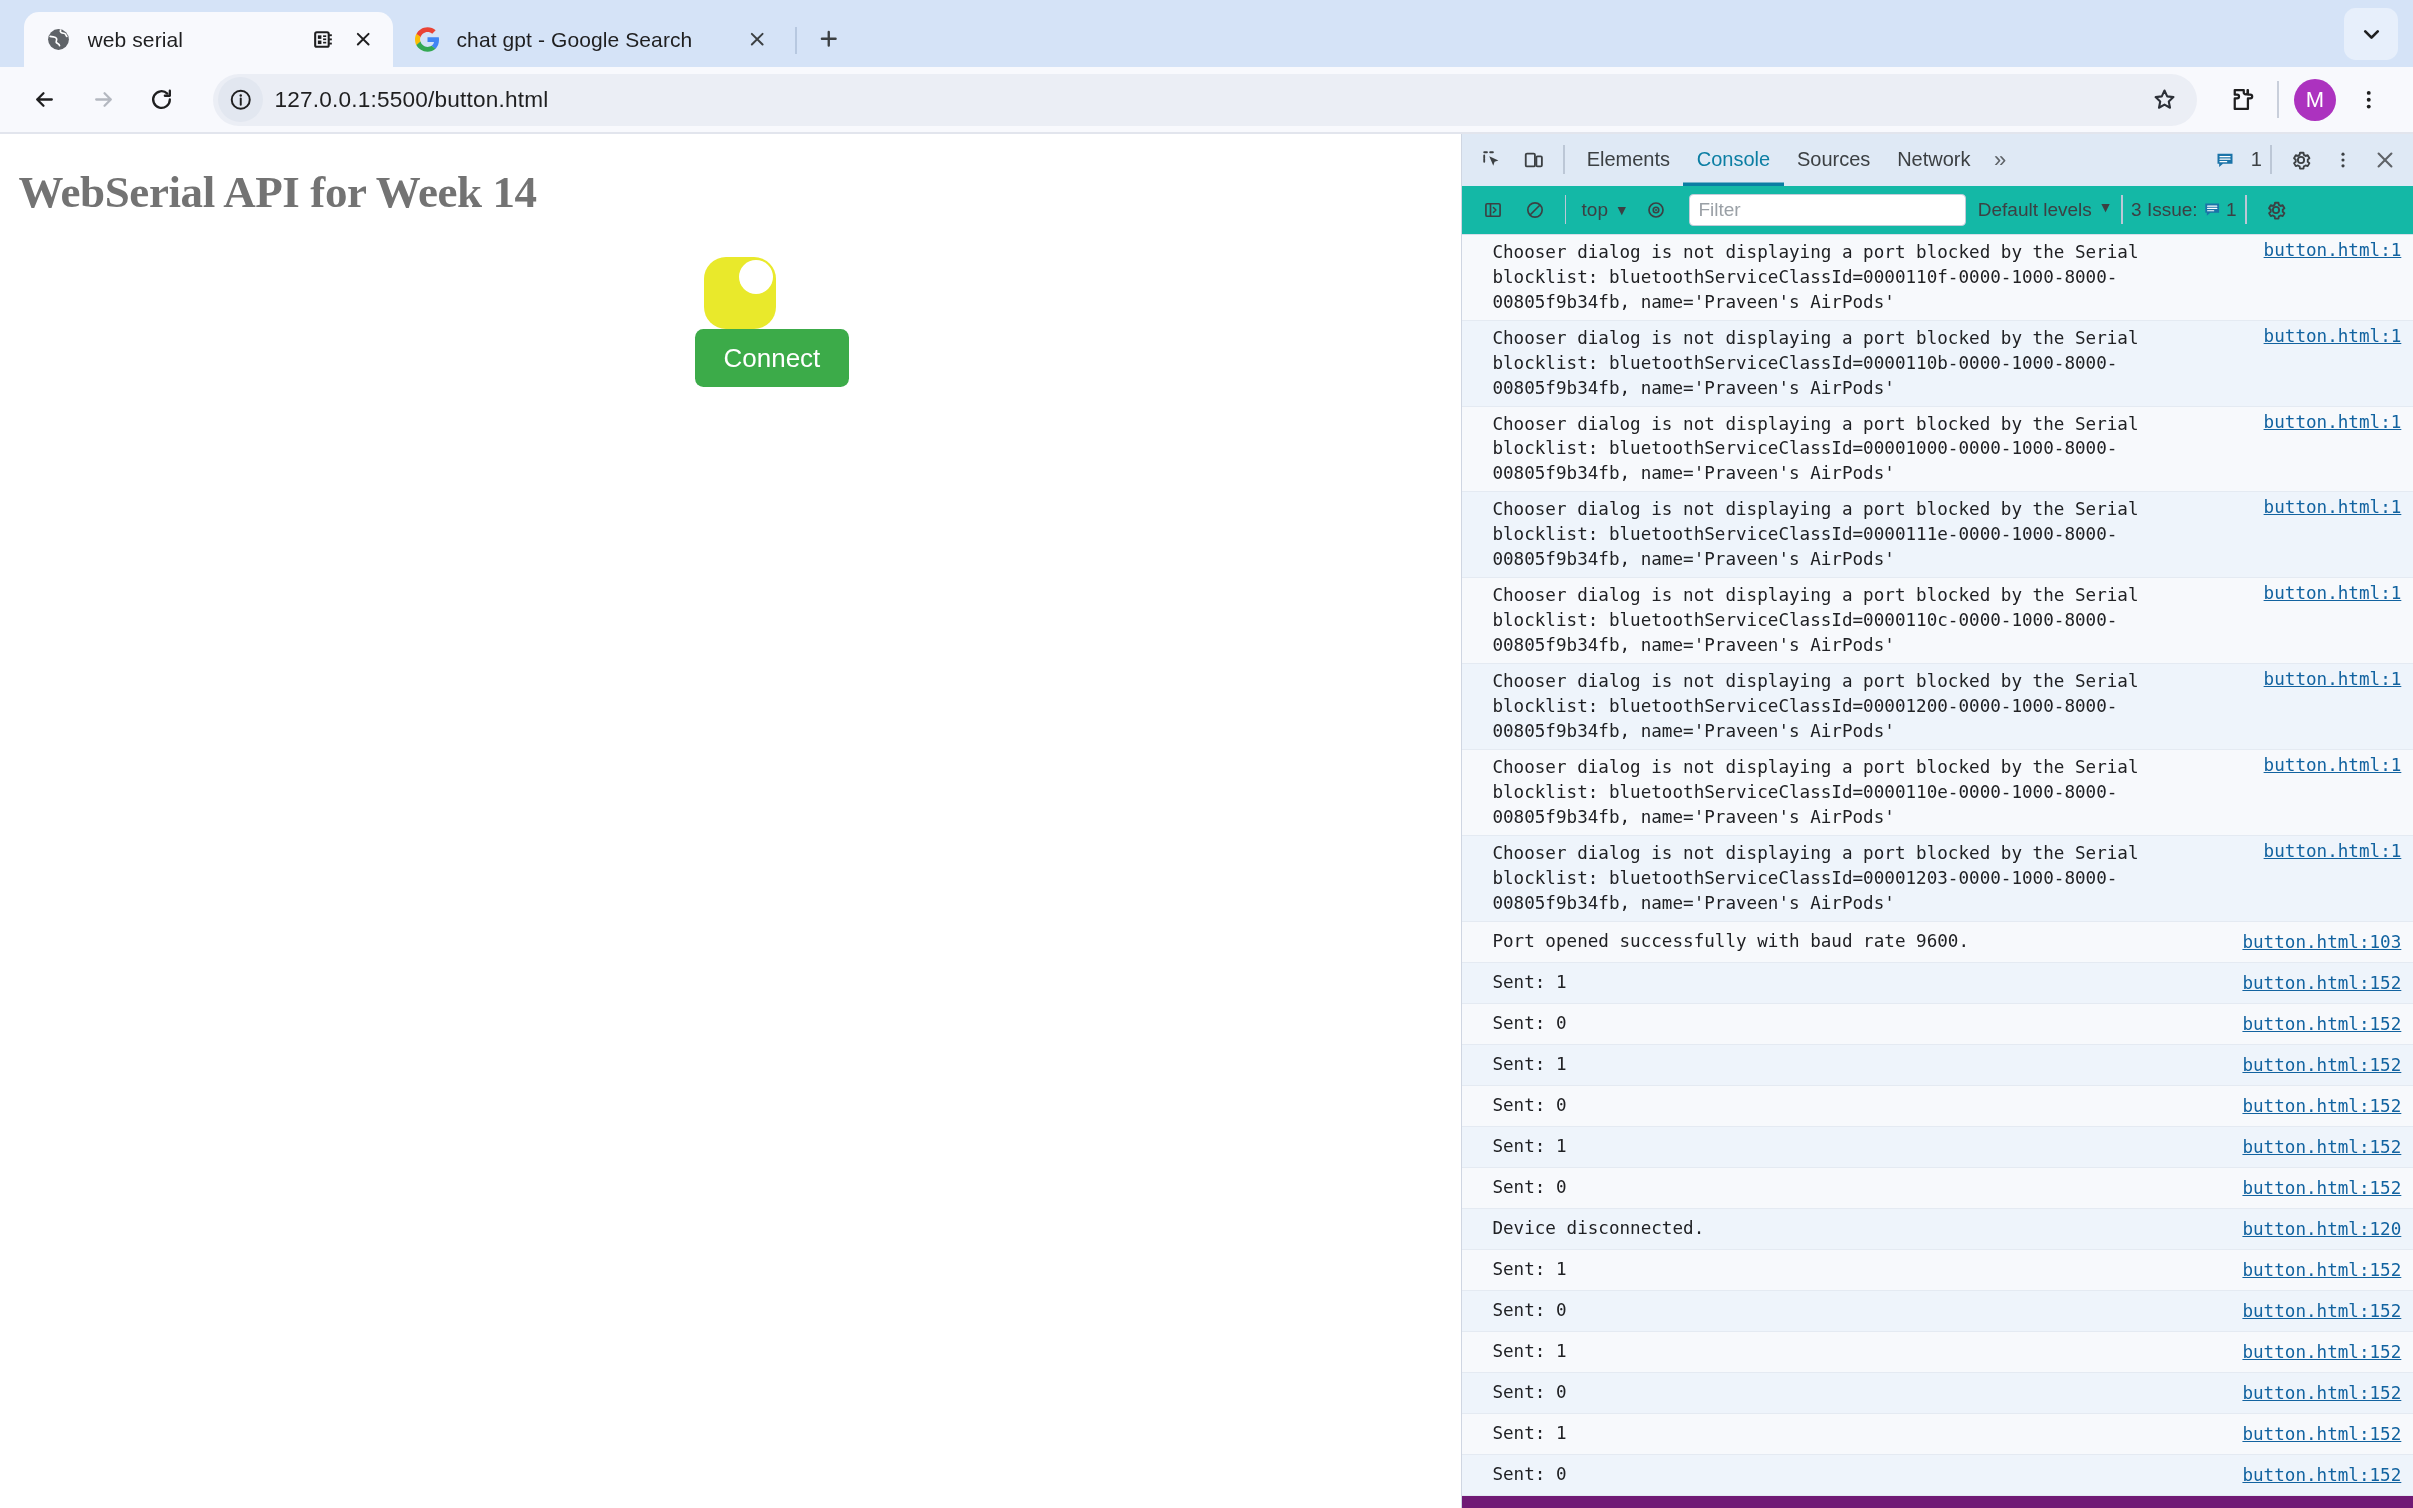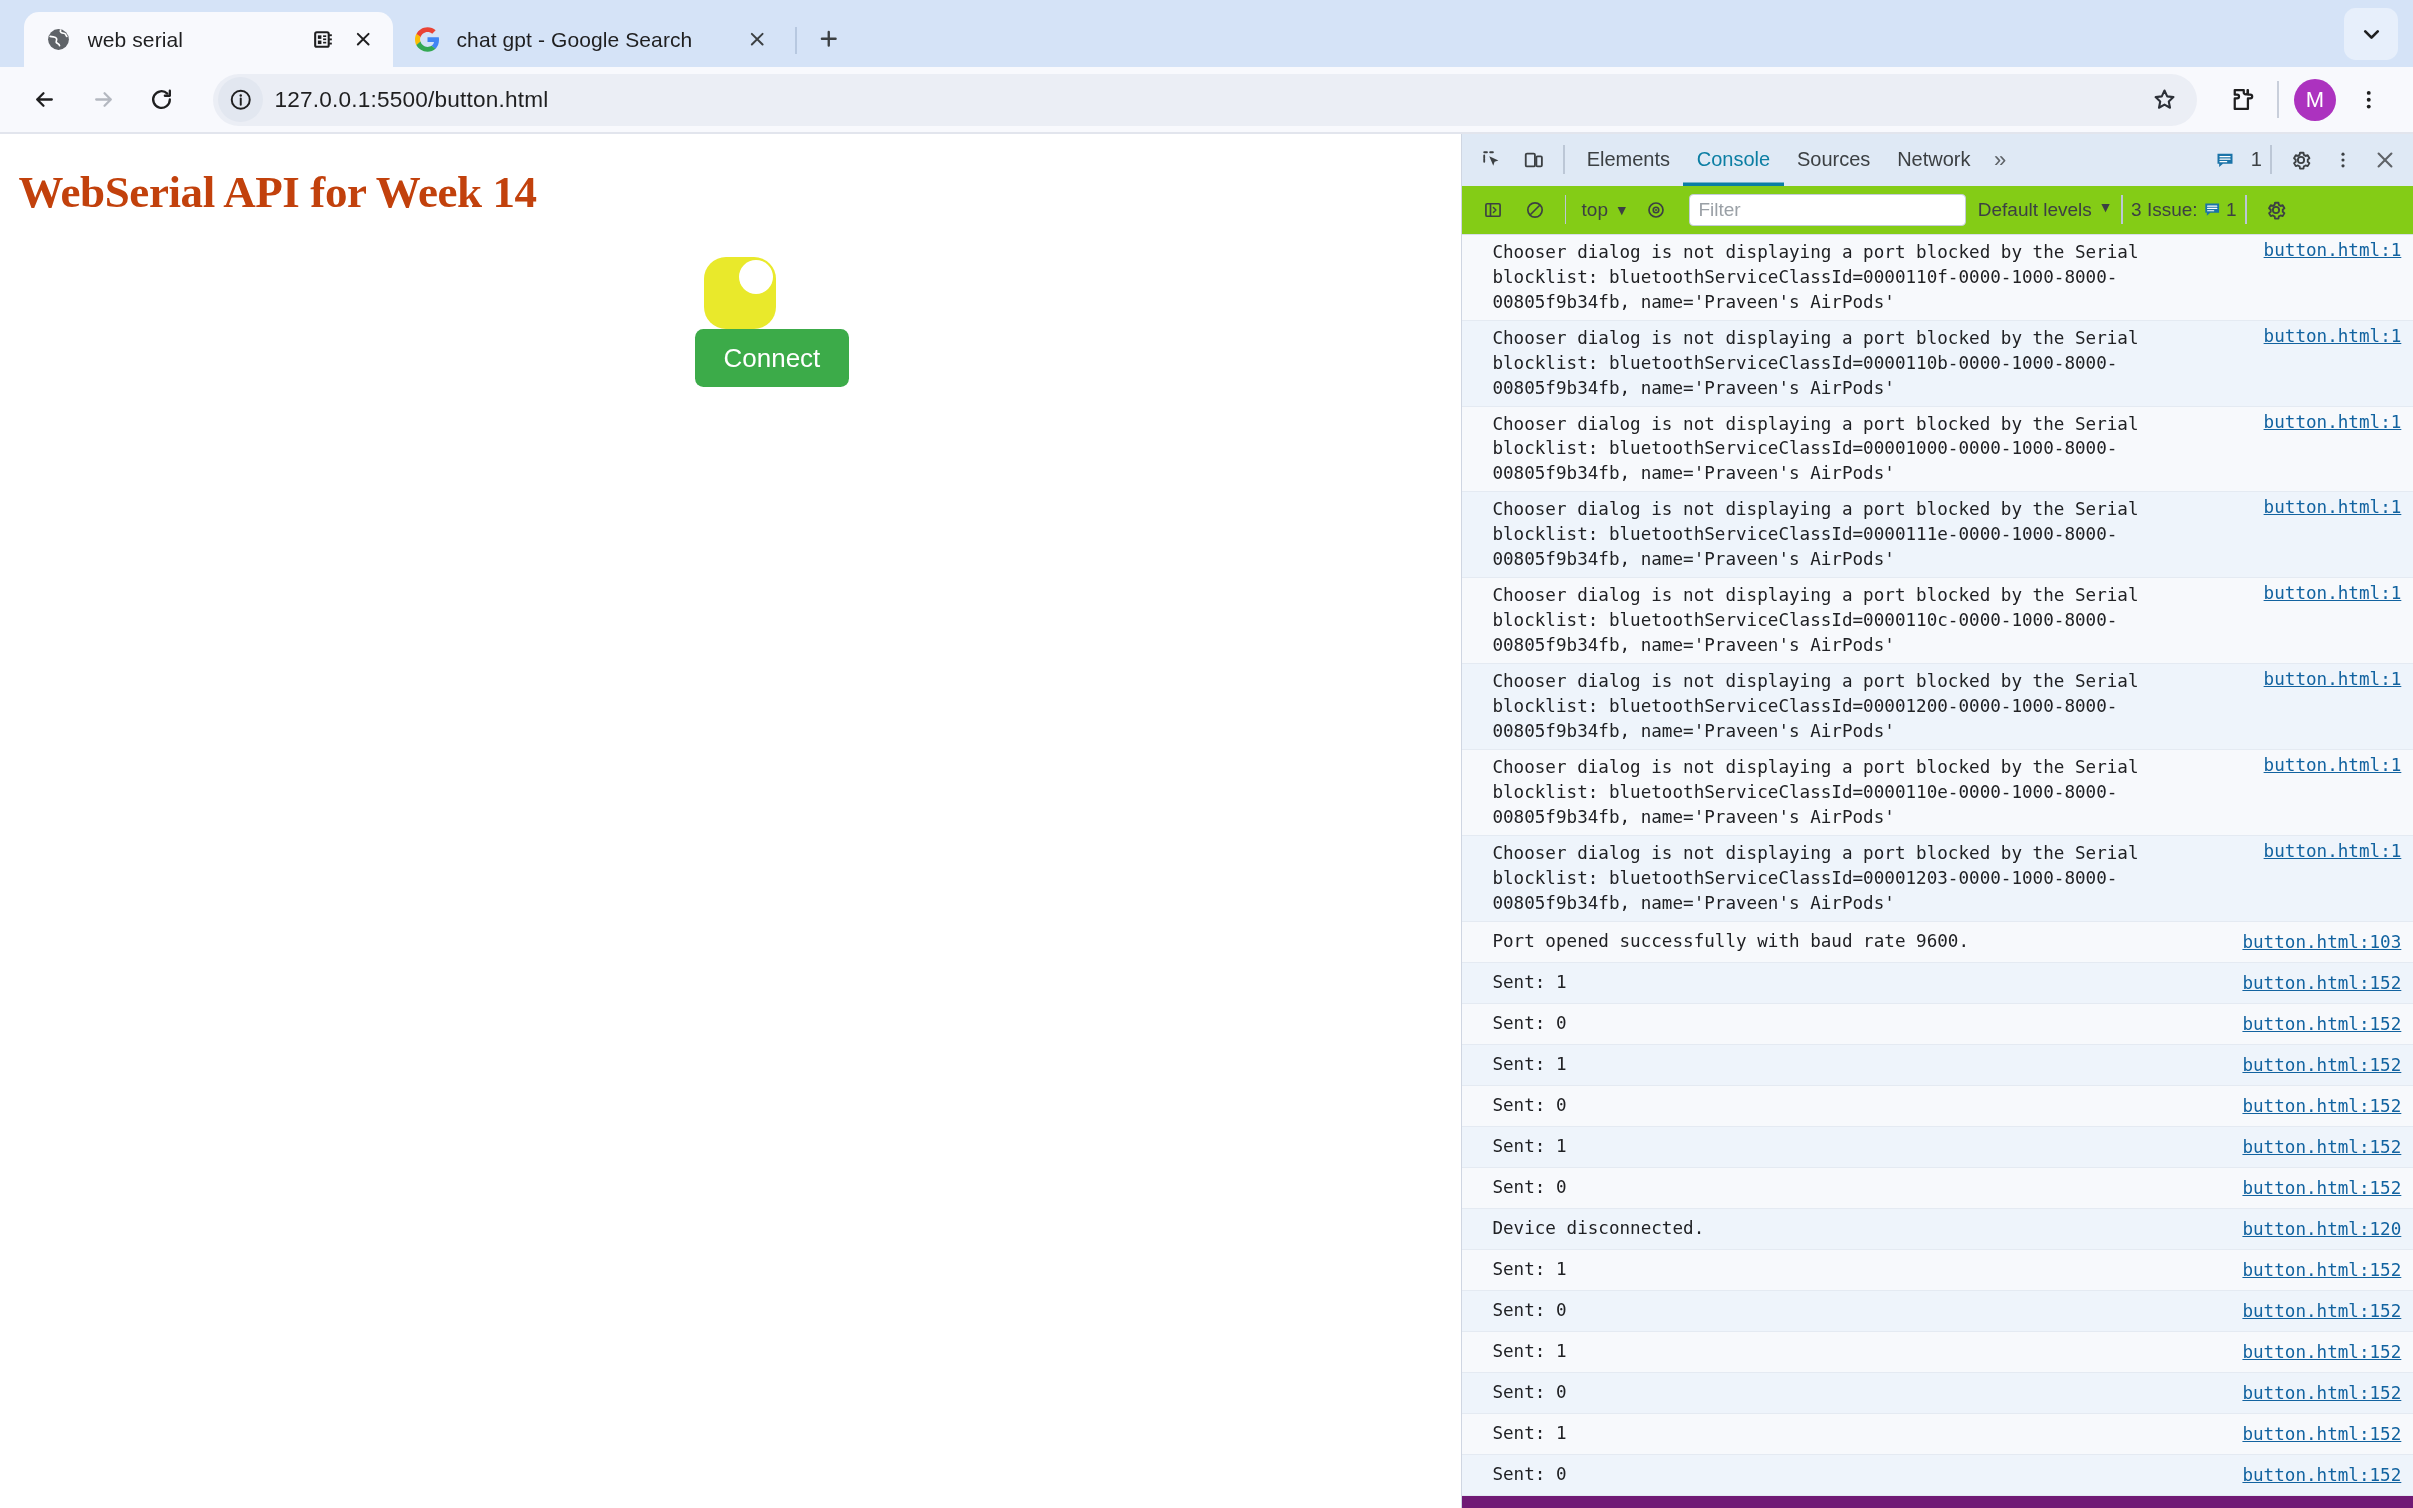--- a/index.html
+++ b/index.html
@@ -145,21 +145,21 @@
   .page {
     width: 1462px;
     background: #ffffff;
     padding: 34px 0 0 18.4px;
     position: relative;
   }
   .page h1 {
     font-family: "Liberation Serif", serif;
     font-size: 45px;
     font-weight: bold;
-    color: #c2410c;
+    color: #737373;
     letter-spacing: -0.4px;
     line-height: 1.1;
   }
   .controls {
     display: flex;
     align-items: center;
     margin-top: 40px;
     flex-direction: column;
   }
   .switch {
@@ -224,21 +224,21 @@
     box-shadow: inset 0 -3.4px 0 0 #0b7ea3;
   }
   .dt-more { font-size:22px; color:#5f6368; padding:0 10px; }
   .dt-right { margin-left:auto; display:flex; align-items:center; padding-right:6.7px;}
   .dt-count { font-size:20px; color:#3c4043; margin-left:5px; }
 
   .dt-filterbar {
     height: 49px;
     display: flex;
     align-items: center;
-    background: #84cc16;
+    background: #14b8a6;
     border-bottom: 1.7px solid #d7dee9;
     padding-left: 10px;
     flex: 0 0 49px;
   }
   .ctx-select {
     font-size: 19px; color: #3c4043;
     display: flex; align-items: center;
     padding: 0 6.7px;
     white-space: nowrap;
   }

